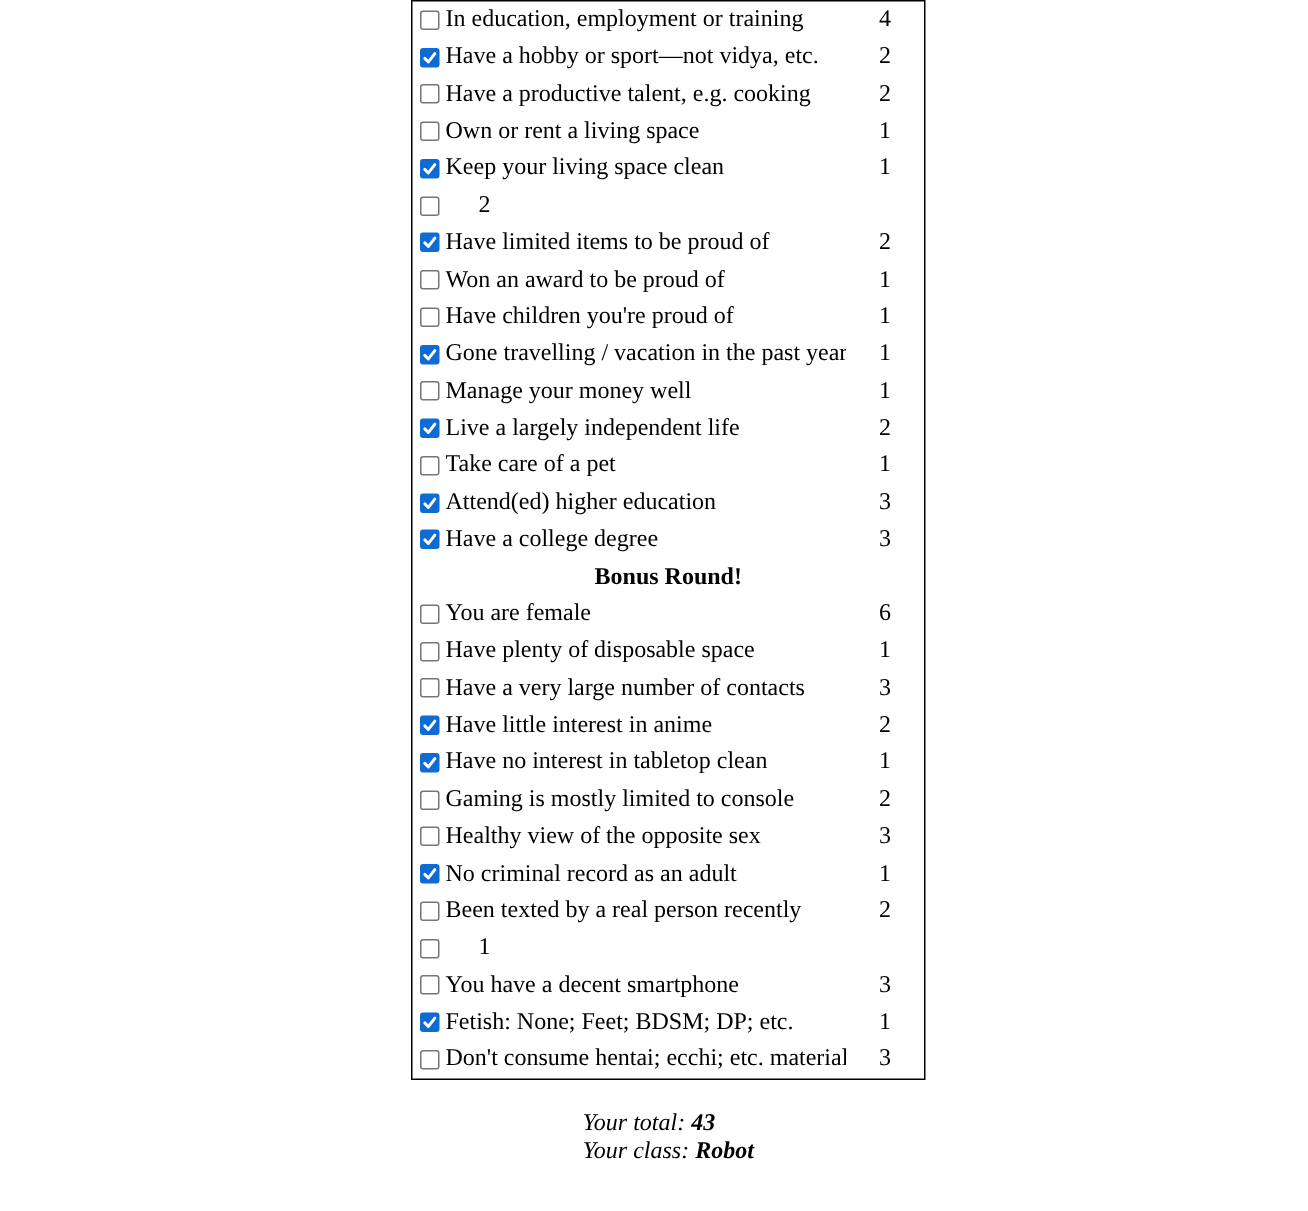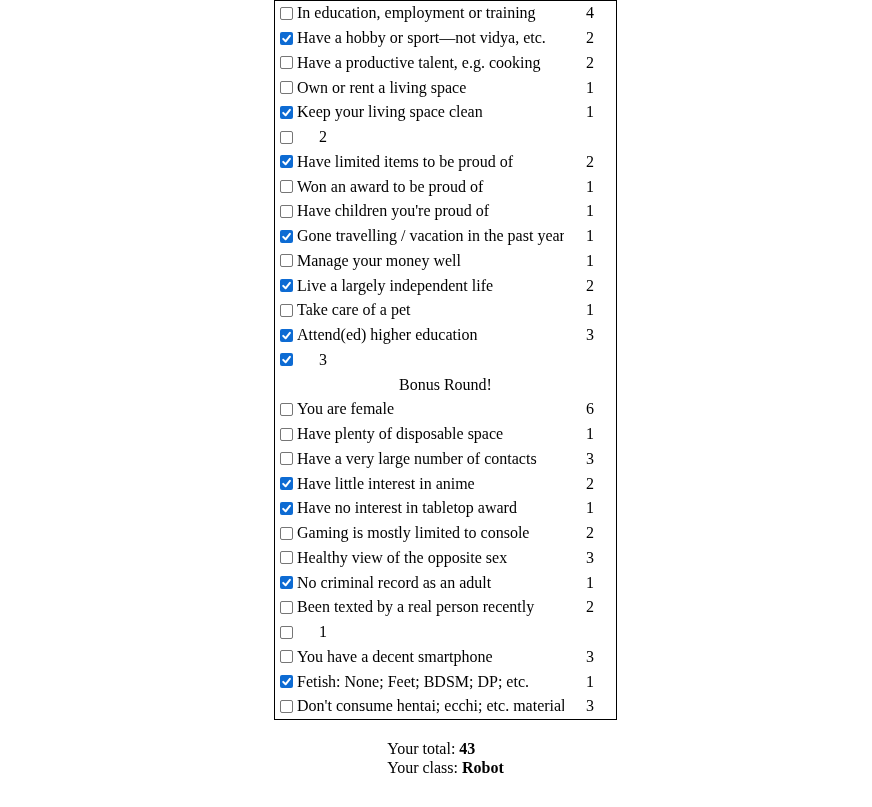--- a/index.html
+++ b/index.html
@@ -20,21 +20,21 @@
     background: #fff;
   }
   .row {
     height: 24.759px;
     display: flex;
     align-items: center;
     white-space: nowrap;
   }
   .row.bonus {
     justify-content: center;
-    font-weight: normal;
+    font-weight: bold;
   }
   .cb {
     flex: none;
     width: 13px; height: 13px;
     margin-left: 5px; margin-right: 4px;
     border: 1px solid var(--cb-border, #767676);
     border-radius: 2px;
     background: #fff;
   }
   .cb.checked {
@@ -53,20 +53,21 @@
     flex: none;
     width: 52px;
     text-align: center;
   }
   .results {
     position: absolute;
     left: 274px; top: 739px;
     width: 343px;
     text-align: center;
     line-height: 19px;
+    font-style: italic;
   }
   .results-inner {
     display: inline-block;
     text-align: left;
   }
 </style>
 </head>
 <body>
 
 <div class="quiz-box">
@@ -177,20 +178,21 @@
     <span class="item-label">Attend(ed) higher education</span>
     <span class="pts">3</span>
   </div>
 
   <div class="row">
     <span class="cb checked">
           <svg width="11" height="11" viewBox="0 0 11 11">
             <path d="M2.2 5.9 L4.6 8.3 L8.9 2.8" fill="none" stroke="#ffffff" stroke-width="2" stroke-linecap="round" stroke-linejoin="round"></path>
           </svg>
         </span>
+    <span class="item-label">Have a college degree</span>
     <span class="pts">3</span>
   </div>
 </div>
   <div class="row bonus">Bonus Round!</div>
   <div>
   <div class="row">
     <span class="cb"></span>
     <span class="item-label">You are female</span>
     <span class="pts">6</span>
   </div>
@@ -216,21 +218,21 @@
     <span class="item-label">Have little interest in anime</span>
     <span class="pts">2</span>
   </div>
 
   <div class="row">
     <span class="cb checked">
           <svg width="11" height="11" viewBox="0 0 11 11">
             <path d="M2.2 5.9 L4.6 8.3 L8.9 2.8" fill="none" stroke="#ffffff" stroke-width="2" stroke-linecap="round" stroke-linejoin="round"></path>
           </svg>
         </span>
-    <span class="item-label">Have no interest in tabletop award</span>
+    <span class="item-label">Have no interest in tabletop clean</span>
     <span class="pts">1</span>
   </div>
 
   <div class="row">
     <span class="cb"></span>
     <span class="item-label">Gaming is mostly limited to console</span>
     <span class="pts">2</span>
   </div>
 
   <div class="row">

